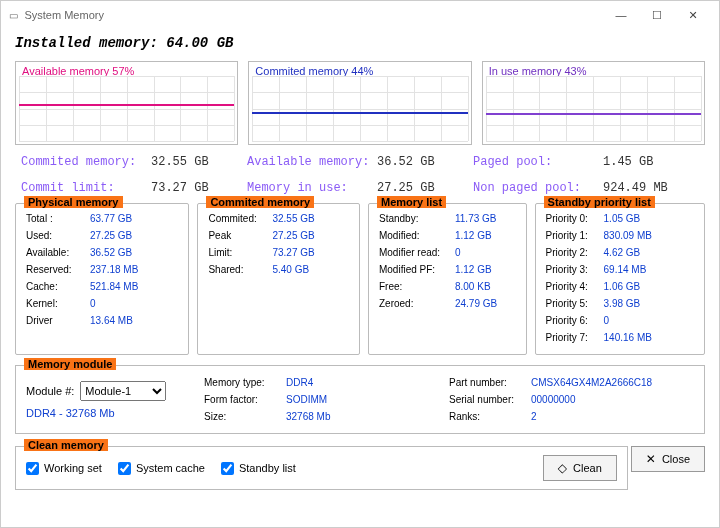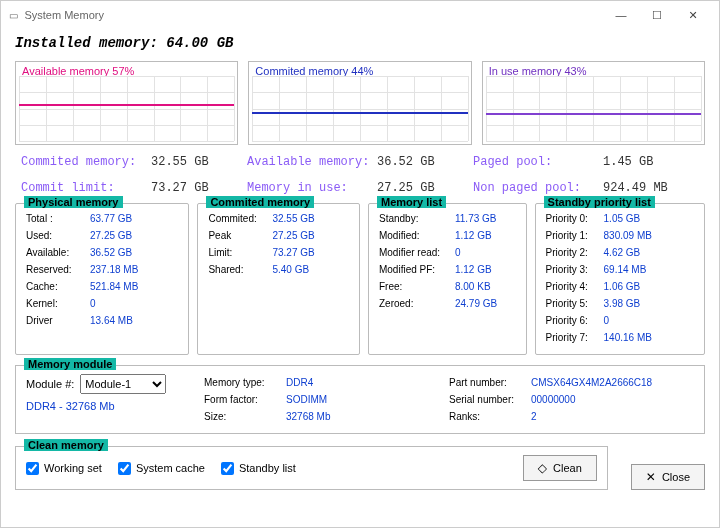--- a/index.html
+++ b/index.html
@@ -20,39 +20,39 @@
 .chart-grid { position: absolute; inset: 14px 3px 3px 3px; }
 .gridline-h { position: absolute; left: 0; right: 0; border-top: 1px solid #e2e2e2; }
 .gridline-v { position: absolute; top: 0; bottom: 0; border-left: 1px solid #e2e2e2; }
 .chartline { position: absolute; left: 0; right: 0; height: 2px; }
 .stats-row { display: flex; font-family: "Courier New", monospace; font-size: 12px; padding: 10px 6px 2px; color: #333; }
 .stats-row > div { flex: 1; display: flex; }
 .stats-row .lbl { width: 130px; color: #8b5cf6; }
 .stats-row .val { color: #333; }
 .panels { display: flex; gap: 8px; margin-top: 6px; }
 .panel { border: 1px solid #bbb; padding: 6px 10px 8px; position: relative; border-radius: 2px; }
-.panel-title { position: absolute; top: -8px; left: 8px; background: #14b8a6; padding: 0 4px; font-weight: bold; font-size: 11px; }
+.panel-title { position: absolute; top: -8px; left: 8px; background: #f97316; padding: 0 4px; font-weight: bold; font-size: 11px; }
 .panel.phys { width: 176px; }
 .panel.commit { width: 164px; }
 .panel.memlist { width: 160px; }
 .panel.standby { width: 172px; }
 .kv { display: flex; line-height: 17px; font-size: 10px; }
 .kv .k { width: 64px; color: #000; }
 .kv .v { color: #1040d0; }
 .memlist .kv .k { width: 76px; }
 .standby .kv .k { width: 58px; }
-.module-panel { border: 1px solid #bbb; padding: 8px 10px; margin-top: 10px; position: relative; display: flex; align-items: flex-start; }
+.module-panel { border: 1px solid #bbb; padding: 8px 10px; margin-top: 10px; position: relative; display: flex; align-items: center; }
 .module-left { width: 178px; }
 .module-left .row1 { display: flex; align-items: center; gap: 6px; margin-bottom: 6px; }
 .module-left select { font-size: 11px; height: 20px; width: 86px; }
 .module-left .slot { font-size: 11px; color: #1040d0; }
 .module-mid { flex: 1; display: flex; }
 .mod-col { flex: 1; }
 .mod-col .kv .k { width: 82px; }
-.bottom { display: flex; gap: 23px; margin-top: 12px; align-items: flex-end; }
+.bottom { display: flex; gap: 3px; margin-top: 12px; align-items: flex-start; }
 .clean-panel { border: 1px solid #bbb; padding: 8px 10px; position: relative; display: flex; align-items: center; gap: 16px; flex: 1; }
 .chk { display: flex; align-items: center; gap: 5px; }
 .chk input { width: 13px; height: 13px; }
 .btn { height: 26px; padding: 0 14px; border: 1px solid #999; background: #f4f4f4; display: inline-flex; align-items: center; gap: 6px; font-size: 11px; cursor: default; }
 .btn .bi { font-size: 12px; }
 </style>
 </head>
 <body>
 
 <div class="titlebar">

